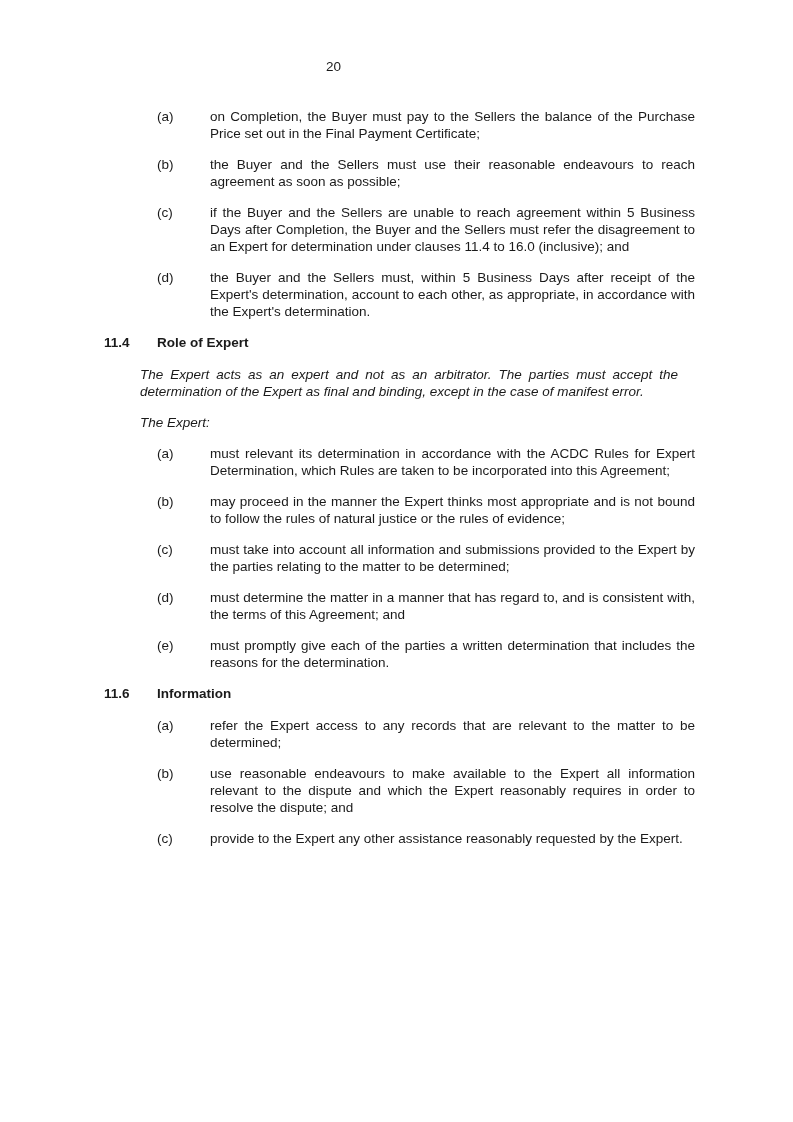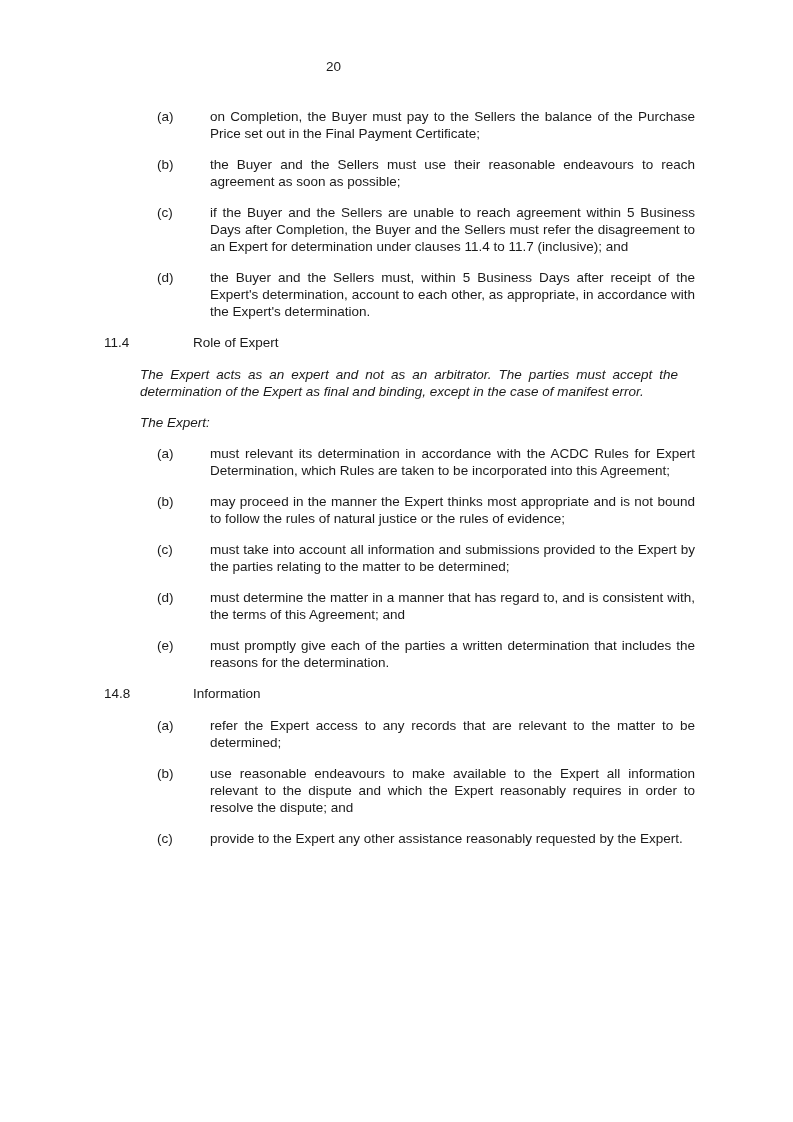--- a/index.html
+++ b/index.html
@@ -27,24 +27,23 @@
   }
   .doc-body {
     font-size: 13.5px;
     line-height: 17px;
   }
   .block { margin-bottom: 14px; }
   .block:last-child { margin-bottom: 0; }
 
   .heading {
     display: flex;
-    font-weight: normal;
+    font-weight: bold;
     margin-top: 1px;
     margin-bottom: 15px;
-    gap: 36px;
   }
   .heading .num { flex: 0 0 53px; }
   .heading .title { flex: 1 1 auto; }
 
   .para {
     margin-left: 36px;
     width: 538px;
     text-align: justify;
     text-align-last: left;
     font-style: italic;
@@ -71,21 +70,21 @@
       <div class="block item">
         <span class="marker">(a)</span>
         <span class="itext">on Completion, the Buyer must pay to the Sellers the balance of the Purchase Price set out in the Final Payment Certificate;</span>
       </div>
       <div class="block item">
         <span class="marker">(b)</span>
         <span class="itext">the Buyer and the Sellers must use their reasonable endeavours to reach agreement as soon as possible;</span>
       </div>
       <div class="block item">
         <span class="marker">(c)</span>
-        <span class="itext">if the Buyer and the Sellers are unable to reach agreement within 5 Business Days after Completion, the Buyer and the Sellers must refer the disagreement to an Expert for determination under clauses 11.4 to 11.7 (inclusive); and</span>
+        <span class="itext">if the Buyer and the Sellers are unable to reach agreement within 5 Business Days after Completion, the Buyer and the Sellers must refer the disagreement to an Expert for determination under clauses 11.4 to 16.0 (inclusive); and</span>
       </div>
       <div class="block item">
         <span class="marker">(d)</span>
         <span class="itext">the Buyer and the Sellers must, within 5 Business Days after receipt of the Expert's determination, account to each other, as appropriate, in accordance with the Expert's determination.</span>
       </div>
       <div class="block heading">
         <span class="num">11.4</span>
         <span class="title">Role of Expert</span>
       </div>
       <p class="block para">The Expert acts as an expert and not as an arbitrator.  The parties must accept the determination of the Expert as final and binding, except in the case of manifest error.</p>
@@ -104,21 +103,21 @@
       </div>
       <div class="block item">
         <span class="marker">(d)</span>
         <span class="itext">must determine the matter in a manner that has regard to, and is consistent with, the terms of this Agreement; and</span>
       </div>
       <div class="block item">
         <span class="marker">(e)</span>
         <span class="itext">must promptly give each of the parties a written determination that includes the reasons for the determination.</span>
       </div>
       <div class="block heading">
-        <span class="num">14.8</span>
+        <span class="num">11.6</span>
         <span class="title">Information</span>
       </div>
       <div class="block item">
         <span class="marker">(a)</span>
         <span class="itext">refer the Expert access to any records that are relevant to the matter to be determined;</span>
       </div>
       <div class="block item">
         <span class="marker">(b)</span>
         <span class="itext">use reasonable endeavours to make available to the Expert all information relevant to the dispute and which the Expert reasonably requires in order to resolve the dispute; and</span>
       </div>

